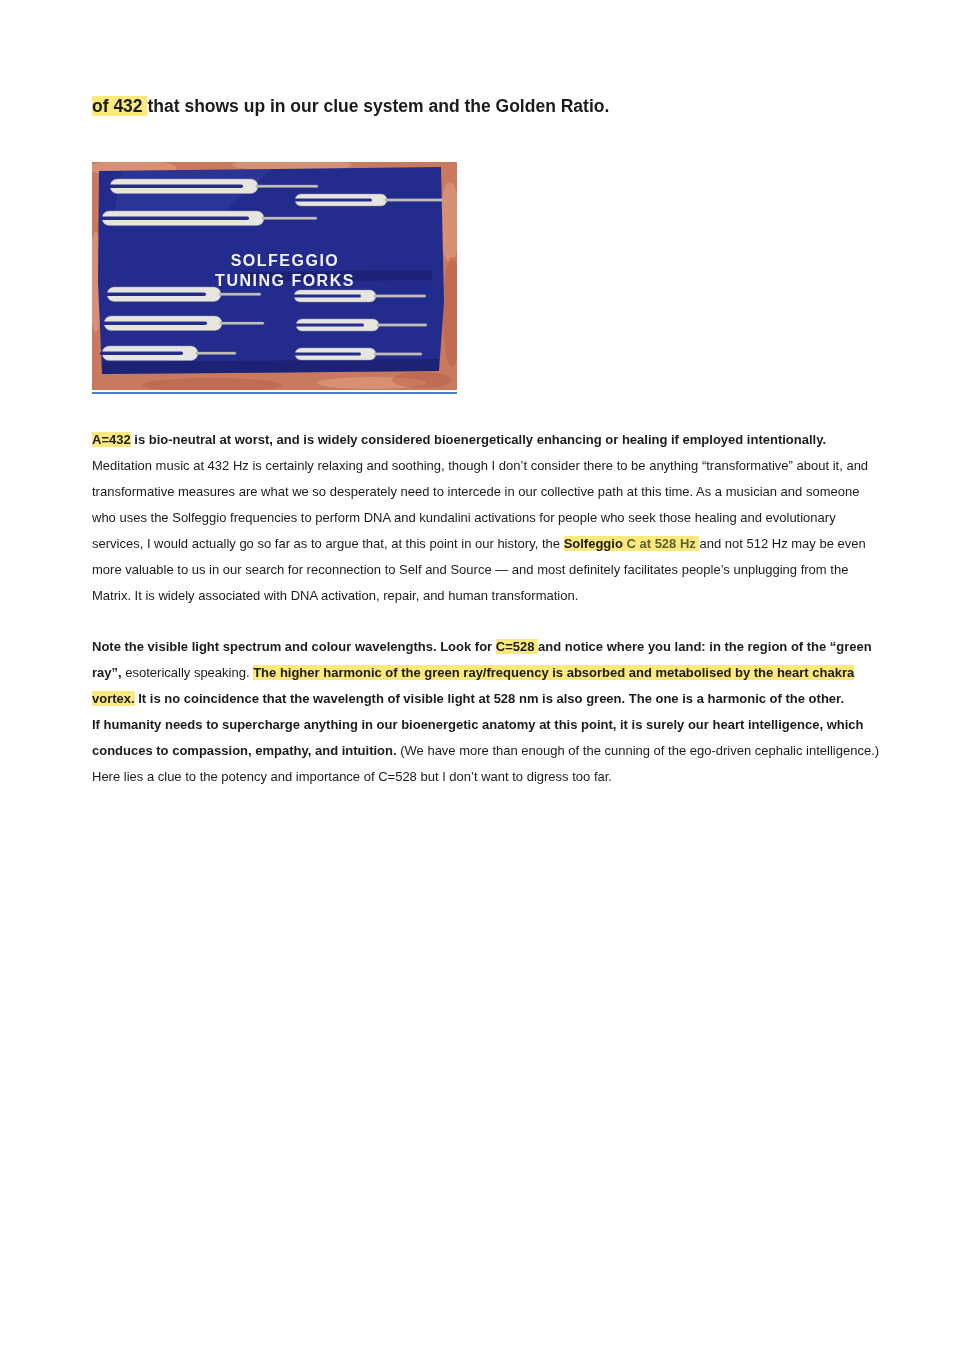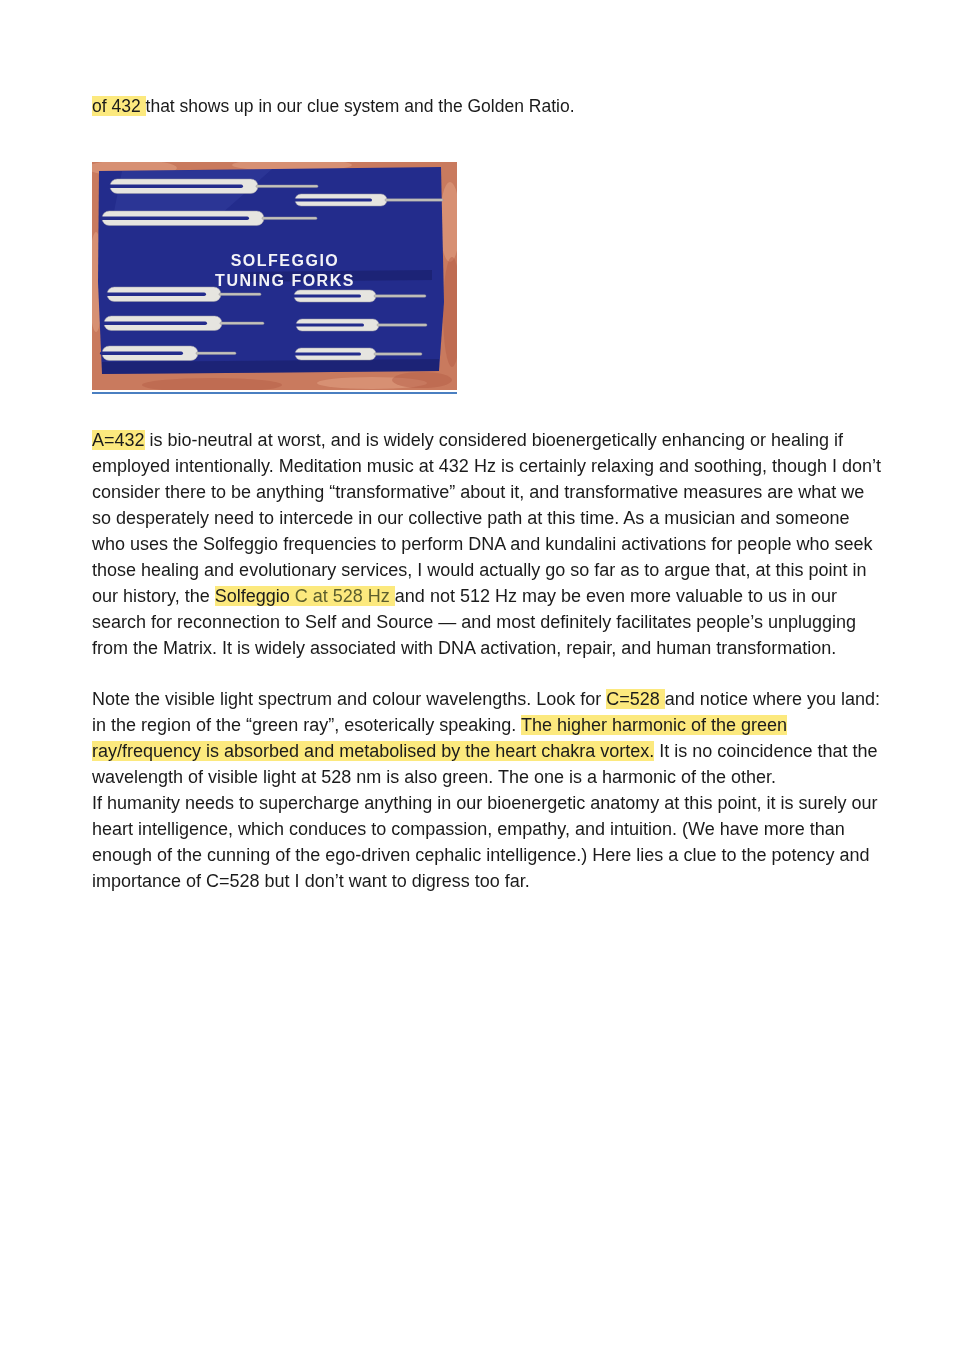--- a/index.html
+++ b/index.html
@@ -15,26 +15,26 @@
   .heading {
     font-size:17.5px; line-height:26px; font-weight:bold;
     width:792px; margin:0 0 43px 0;
   }
 
   .figure { width:365px; margin:0 0 33px 0; }
   .figure svg { display:block; }
   .img-underline { height:2px; background:var(--underline); margin-top:2px; }
 
   .para {
-    font-size:18px; line-height:26px;
+    font-size:13px; line-height:26px;
     width:792px; margin:0;
   }
   .para.gap { margin-top:25px; }
 
-  .b     { font-weight:normal;margin-top:20px; }
+  .b     { font-weight:bold;margin-top:20px; }
   .hl    { background:var(--hl); }
   .olive { color:var(--olive); }
 
   
   .carpet     { fill:var(--salmon); }
   .carpet-lt  { fill:#e2a285; opacity:.55; }
   .carpet-dk  { fill:#b35c44; opacity:.45; }
   .cloth      { fill:var(--cloth); }
   .cloth-fold { fill:#10154d; opacity:.35; }
   .cloth-sheen{ fill:#5560c0; opacity:.18; }

